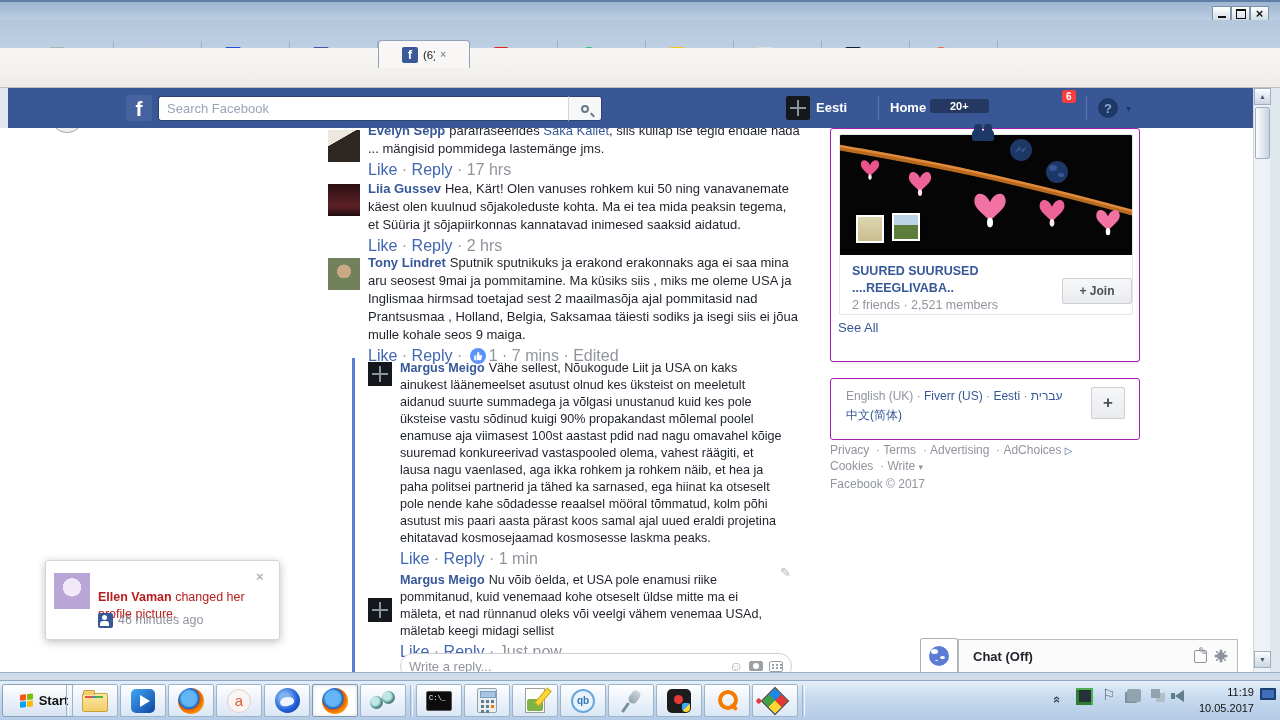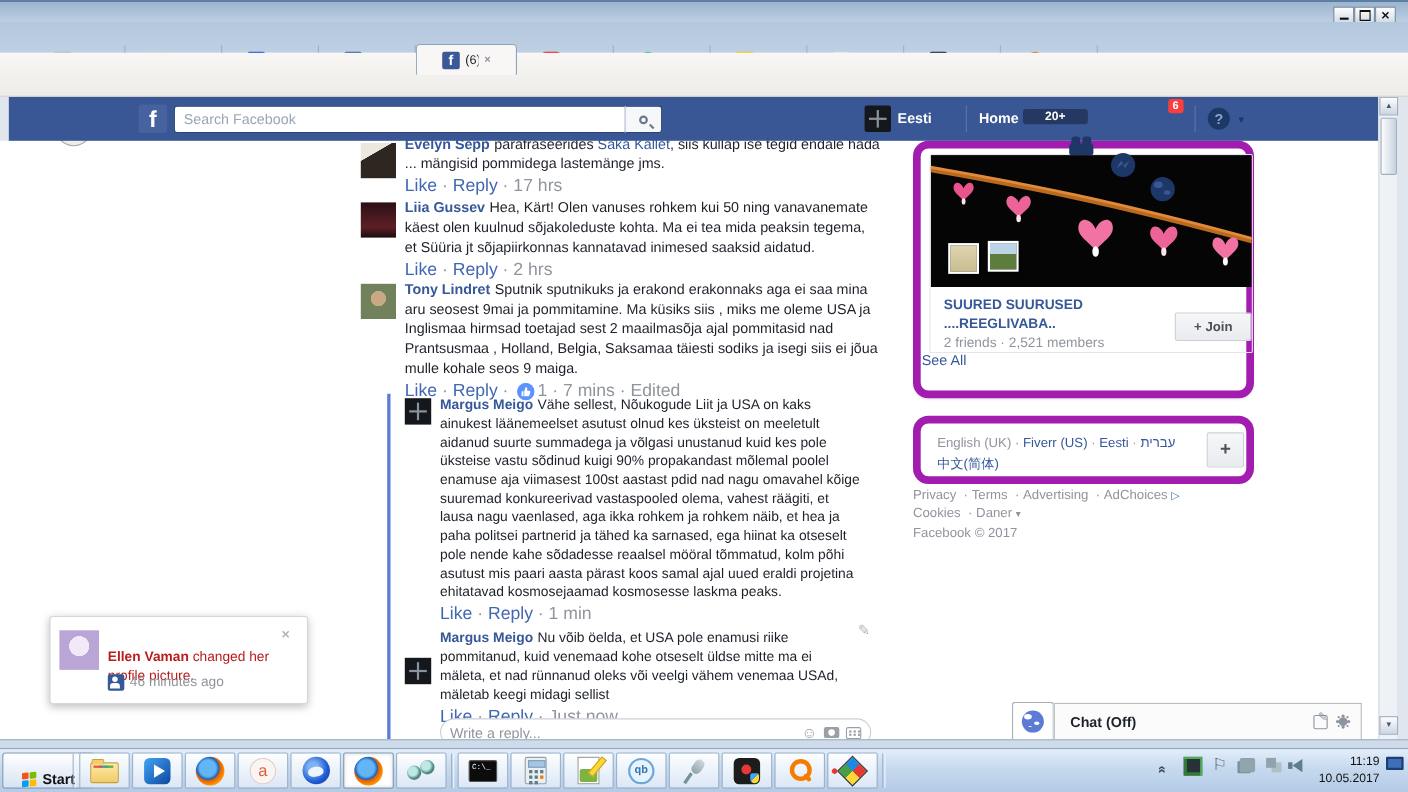--- a/index.html
+++ b/index.html
@@ -129,21 +129,21 @@
 .replybox{left:400px;top:565px;width:392px;height:26px;background:#fff;border:1px solid #ccd0d5;border-radius:14px;display:flex;align-items:center;padding:0 8px}
 .replybox input{flex:1;border:none;outline:none;font-size:13px;font-family:"Liberation Sans",sans-serif;background:transparent}
 .replybox input::placeholder{color:#90949c}
 .i-smiley{color:#9aa0a6;font-size:14px;margin-left:4px}.i-smiley::before{content:"☺"}
 .i-camera{width:14px;height:10px;background:#9aa0a6;border-radius:2px;position:relative;margin-left:6px}
 .i-camera::before{content:"";position:absolute;left:4px;top:2px;width:6px;height:6px;background:#fff;border-radius:50%}
 .i-keyboard{width:14px;height:11px;border:1.5px solid #9aa0a6;border-radius:2px;margin-left:6px;position:relative}
 .i-keyboard::before{content:"";position:absolute;left:2px;top:2px;width:2px;height:2px;background:#9aa0a6;box-shadow:4px 0 #9aa0a6,8px 0 #9aa0a6,0 3px #9aa0a6,4px 3px #9aa0a6,8px 3px #9aa0a6}
 
 
-.card{background:#fff;border:7px solid #a21caf;border-radius:14px}
+.card{background:#fff;border:1px solid #a21caf;border-radius:3px}
 .outer-card{left:830px;top:40px;width:310px;height:234px;box-shadow:0 1px 2px rgba(0,0,0,.08)}
 .inner-card{left:8px;top:5px;width:294px;height:181px;border:1px solid #e5e6e9;border-radius:2px;overflow:hidden}
 .cover{left:0;top:0;width:292px;height:120px}
 .thumb{width:28px;height:28px;border:2px solid #fff;box-shadow:0 1px 2px rgba(0,0,0,.4)}
 .g-name{color:#365899;font-weight:bold;font-size:12.5px;line-height:17px}
 .g-members{color:#90949c;font-size:12.5px}
 .btn-gray{background:linear-gradient(#f6f7f9,#e9ebee);border:1px solid #ced0d4;border-radius:2px;color:#4b4f56;font-weight:bold;display:flex;align-items:center;justify-content:center}
 .join-btn{left:222px;top:143px;width:70px;height:26px;font-size:12px}
 .see-all{left:838px;top:232px;color:#365899;font-size:13px;text-decoration:none}
 .lang-card{left:830px;top:290px;width:310px;height:62px}
@@ -179,21 +179,21 @@
 
 .sbar{left:1253px;top:0;width:17px;height:584px;background:#eef1f5;border-left:1px solid #d4d9df;z-index:20}
 .sb-btn{left:0;width:17px;height:17px;background:linear-gradient(#fdfdfd,#ccd6e2);border:1px solid #9fb0c4;color:#44586e;font-size:7px;display:flex;align-items:center;justify-content:center}
 .sb-up{top:0}.sb-up::before{content:"▲"}
 .sb-down{top:563px}.sb-down::before{content:"▼"}
 .sb-thumb{left:1px;top:19px;width:15px;height:52px;background:linear-gradient(90deg,#fdfdfd,#c6d2e0);border:1px solid #9fb0c4;border-radius:2px}
 
 
 .bstrip{left:0;top:672px;width:1280px;height:8px;background:#cfdbe9;border-top:1px solid #9ab0c8}
 .taskbar{left:0;top:680px;width:1280px;height:40px;background:linear-gradient(#e3eefa,#c6d9ee 45%,#b4cbe6);border-top:1px solid #8fa8c4}
-.startbtn{left:2px;top:3px;width:84px;height:33px;background:linear-gradient(#ffffff,#d7e3f2);border:1px solid #8aa0b8;border-radius:3px;display:flex;align-items:flex-end;justify-content:center;gap:4px;font-weight:bold;font-size:13px;color:#111}
+.startbtn{left:2px;top:3px;width:84px;height:33px;background:linear-gradient(#ffffff,#d7e3f2);border:1px solid #8aa0b8;border-radius:3px;display:flex;align-items:center;justify-content:center;gap:4px;font-weight:bold;font-size:13px;color:#111}
 .winflag{width:15px;height:14px;display:grid;grid-template:6px 6px/6px 6px;gap:1px;transform:skewY(-6deg)}
 .winflag i{border-radius:1px}
 .wf1{background:#f65314}.wf2{background:#7cbb00}.wf3{background:#00a1f1}.wf4{background:#ffbb00}
 .tsep{top:4px;width:3px;height:31px;border-left:1px solid #9db3ca;border-right:1px solid #f0f6fc}
 .qlb{top:3px;width:46px;height:33px;border:1px solid #9db3ca;border-radius:2px;background:linear-gradient(#fdfeff,#dbe7f5);display:flex;align-items:center;justify-content:center;box-shadow:inset 0 1px 0 #fff}
 .qlb.active{background:#fff;border-color:#7f96ae;box-shadow:inset 0 0 4px rgba(0,0,0,.15)}
 .ic-folder{width:26px;height:19px;background:linear-gradient(#fce9a8,#f2cd68);border:1px solid #caa23c;border-radius:2px;position:relative;margin-top:3px}
 .ic-folder::before{content:"";position:absolute;left:0;top:-4px;width:10px;height:4px;background:#f2cd68;border:1px solid #caa23c;border-bottom:none;border-radius:2px 2px 0 0}
 .ic-folder::after{content:"";position:absolute;left:2px;top:2px;width:8px;height:2px;background:#e5524a;box-shadow:10px 0 0 #4caf50,5px 0 0 #2196f3}
 .ic-wmp{width:24px;height:24px;border-radius:5px;background:linear-gradient(135deg,#42a5f5,#0d47a1);display:flex;align-items:center;justify-content:center}
@@ -484,21 +484,21 @@
   </div>
 
   <div class="fbfooter dots ab" style="left:830px;top:355px">
     <a>Privacy</a>
     <a>Terms</a>
     <a>Advertising</a>
     <span><a>AdChoices</a> <span class="adch"></span></span>
   </div>
   <div class="fbfooter dots ab" style="left:830px;top:371px">
     <a>Cookies</a>
-    <span><a>Daner</a> <span class="more-caret"></span></span>
+    <span><a>Write</a> <span class="more-caret"></span></span>
   </div>
   <div class="fbfooter ab" style="left:830px;top:389px">Facebook © 2017</div>
 
   <div class="notif ab">
     <div class="av ab av-ellen" style="left:8px;top:12px;width:36px;height:36px"></div>
     <div class="notif-text ab"><span class="notif-name">Ellen Vaman</span><span> changed her profile picture.</span></div>
     <span class="notif-close ab"></span>
     <div class="follow-ic ab"></div>
     <div class="notif-time ab">46 minutes ago</div>
   </div>

